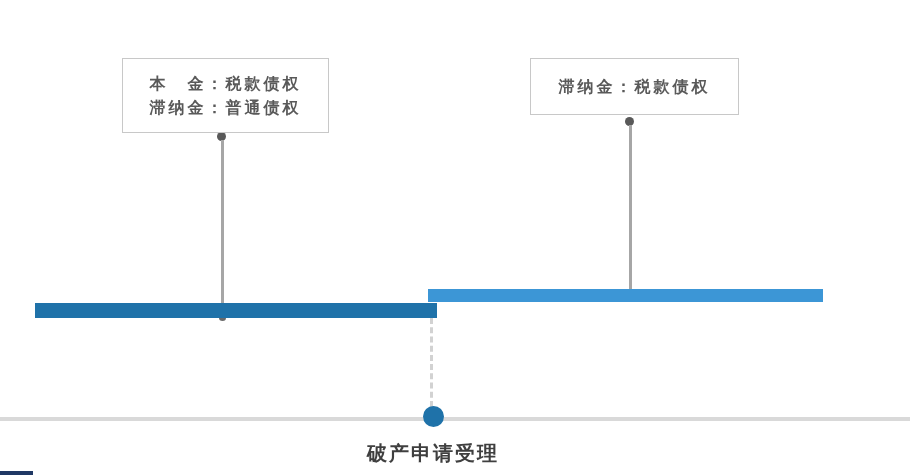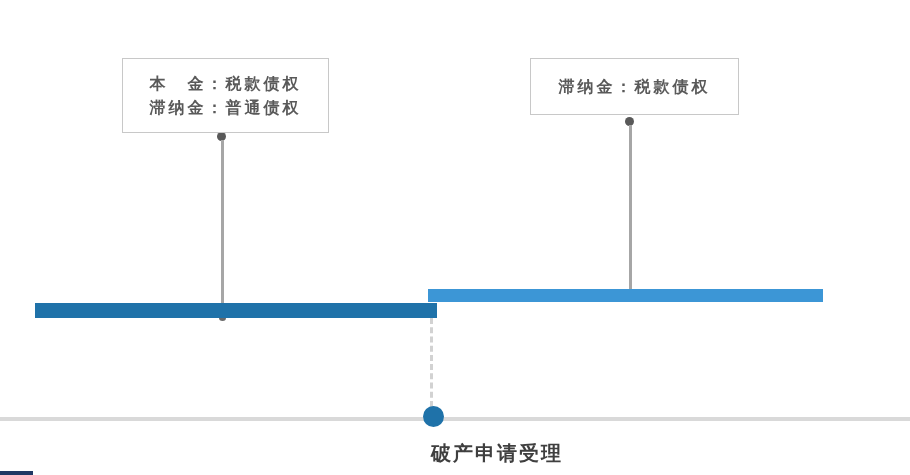--- a/index.html
+++ b/index.html
@@ -124,21 +124,21 @@
     height: 21px;
     border-radius: 50%;
     background: #1F72A9;
     z-index: 3;
   }
   .event-label {
     position: absolute;
     left: 303px;
     top: 440px;
     width: 260px;
-    text-align: right;
+    text-align: center;
     font-size: 20px;
     font-weight: bold;
     letter-spacing: 2px;
     color: #3f3f3f;
     white-space: nowrap;
     z-index: 2;
   }
   
   .bottom-stub {
     position: absolute;

